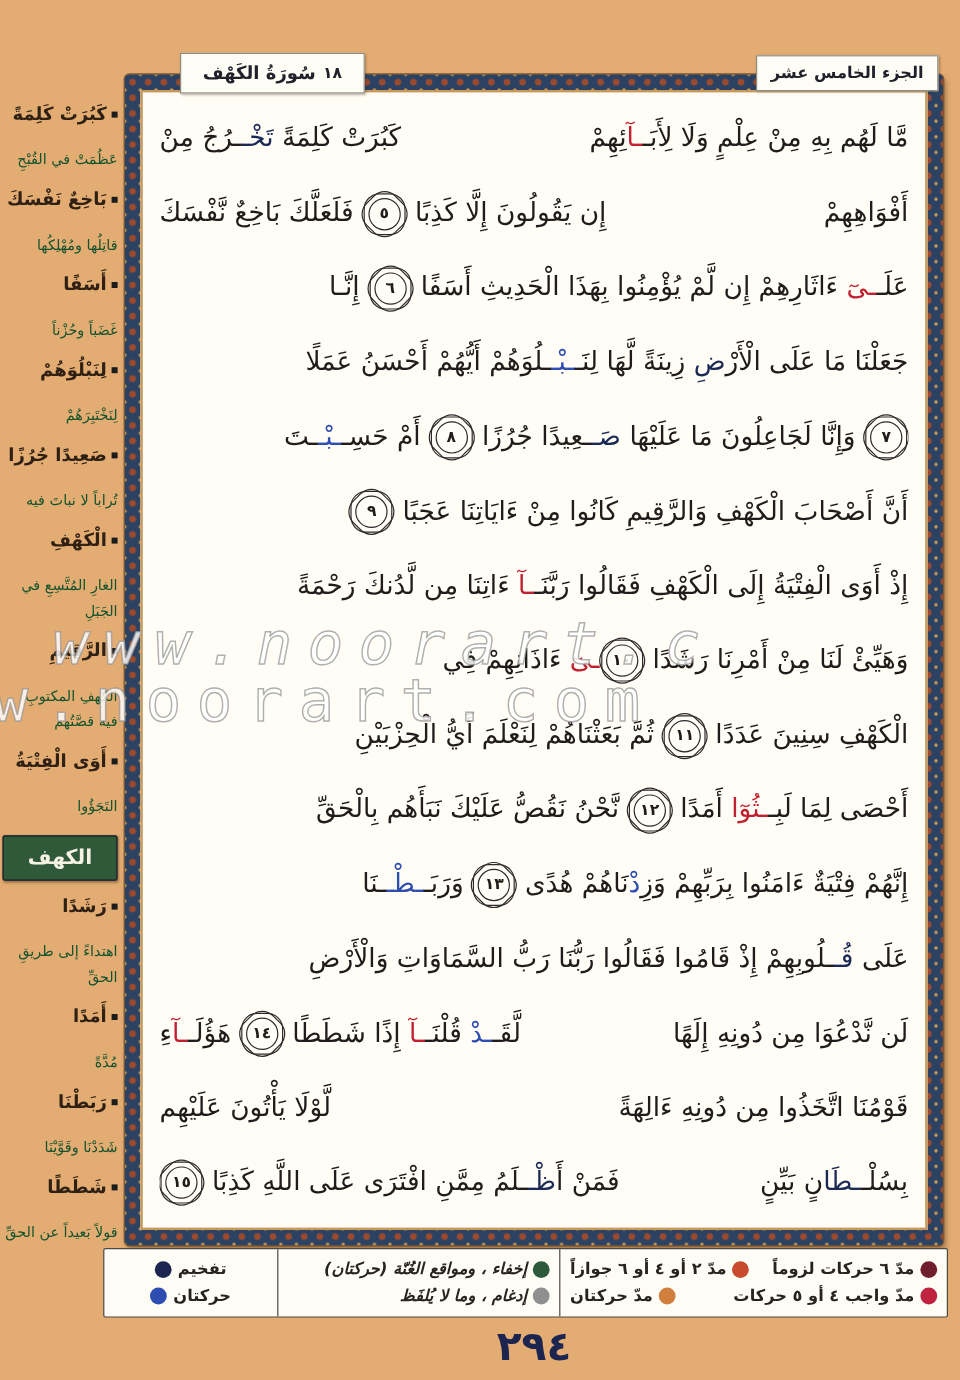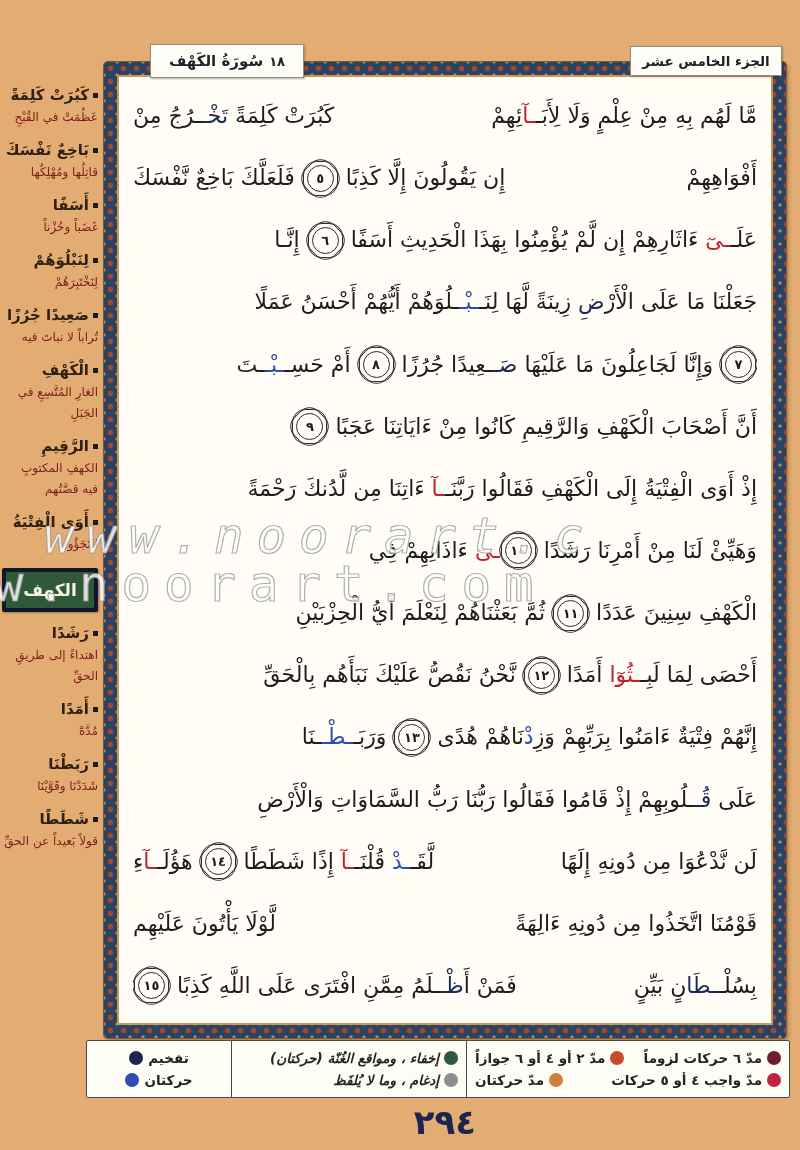--- a/index.html
+++ b/index.html
@@ -56,23 +56,23 @@
   .ayah .num{position:relative;z-index:1;font-size:13px;font-weight:bold;color:#1e1d1b;line-height:1;}
 
   
   .margin-notes{
     position:absolute;left:0;top:78px;width:104px;z-index:2;
     direction:rtl;text-align:right;box-sizing:border-box;padding:8px 6px 0 2px;
   }
   .gloss{margin-bottom:13px;}
   .gloss .word{font-size:15px;font-weight:bold;color:#2e2013;display:flex;align-items:center;gap:4px;direction:rtl;}
   .gloss .bullet{width:5px;height:5px;background:#1c1c1c;flex:0 0 auto;display:inline-block;}
-  .gloss .def{font-size:12px;color:#7f1d1d;line-height:1.75;margin-top:3px;padding-left:2px;}
+  .gloss .def{font-size:12px;color:#14532d;line-height:1.75;margin-top:19px;padding-left:2px;}
   .surah-tag{
-    background:#30593a;border:4px solid #0f172a;color:#f5f2e4;
+    background:#30593a;border:1px solid #0f172a;color:#f5f2e4;
     font-size:17px;font-weight:bold;text-align:center;
     height:36px;line-height:36px;margin:4px 0 12px 0;border-radius:2px;
     box-shadow:1px 1px 2px rgba(60,40,20,.4);
   }
 
   
   .c-madd{color:#c0202f;}
   .c-tafkheem{color:#1b2a55;}
   .c-qalqalah{color:#2d4db0;}
 

